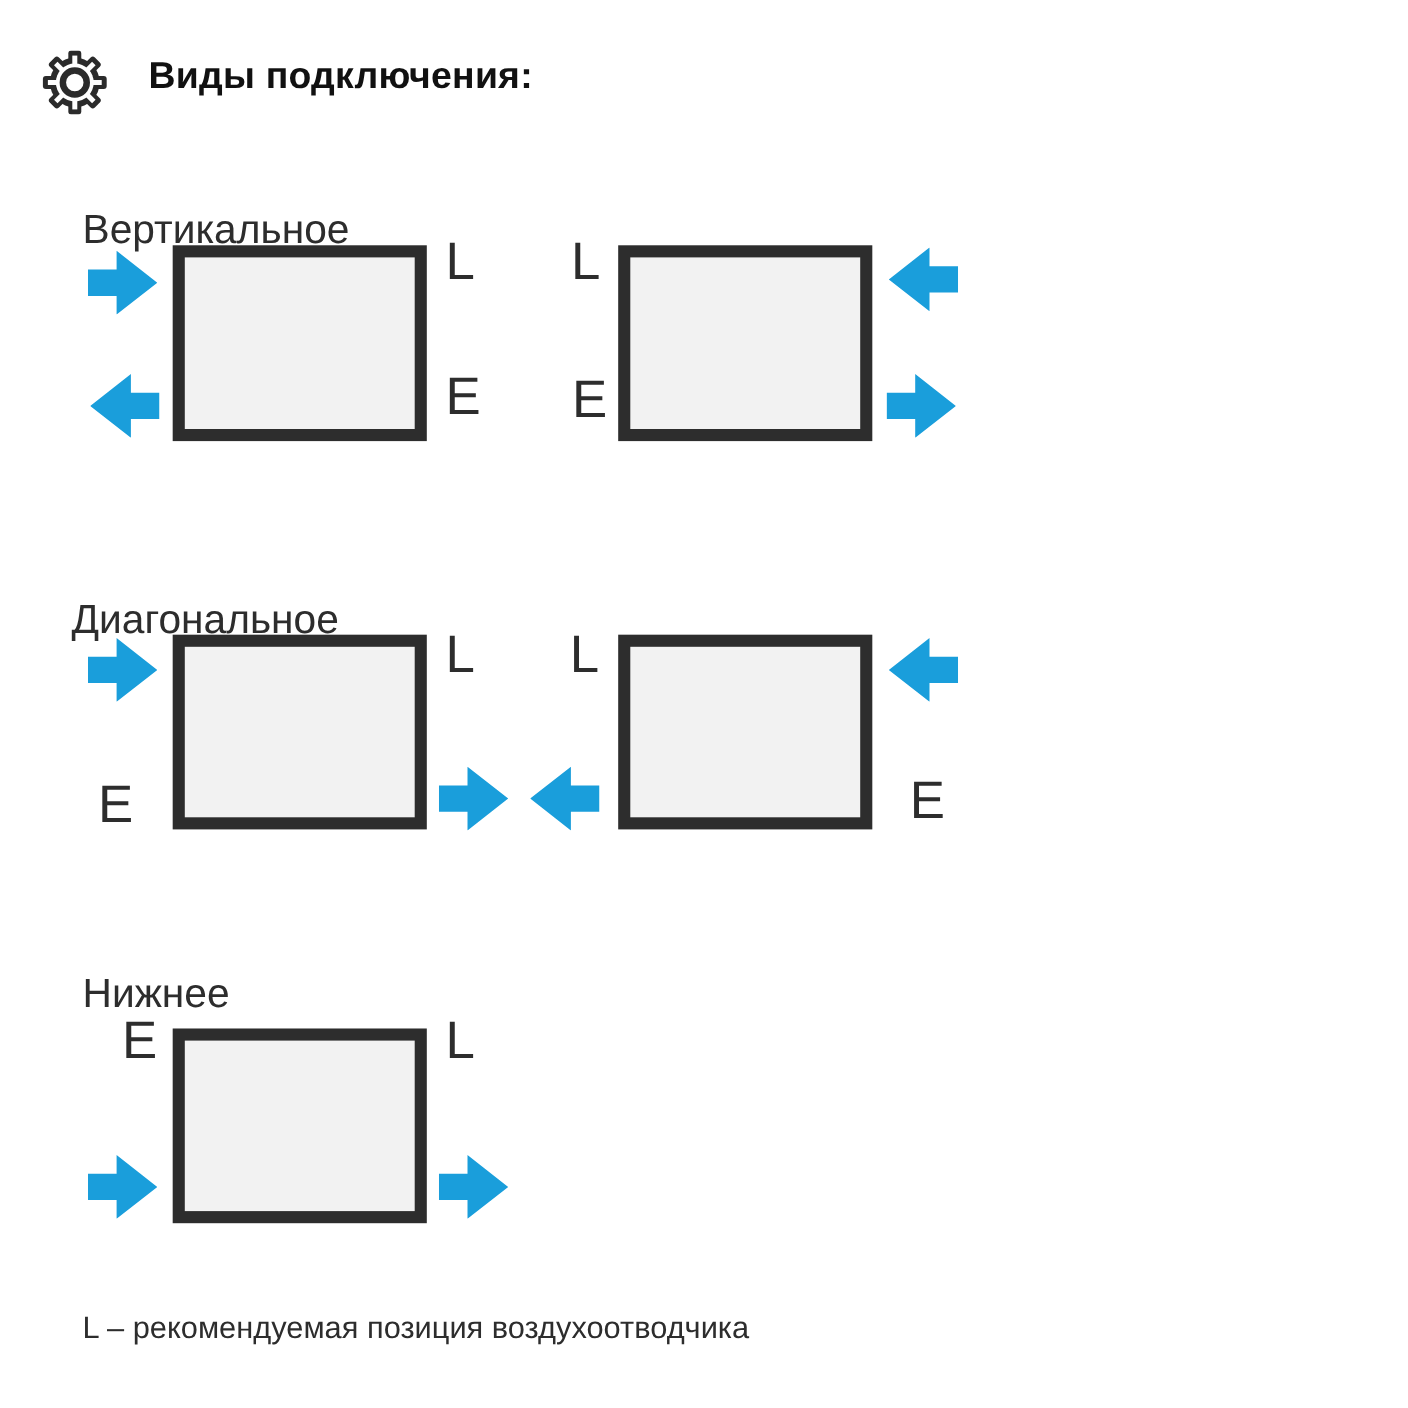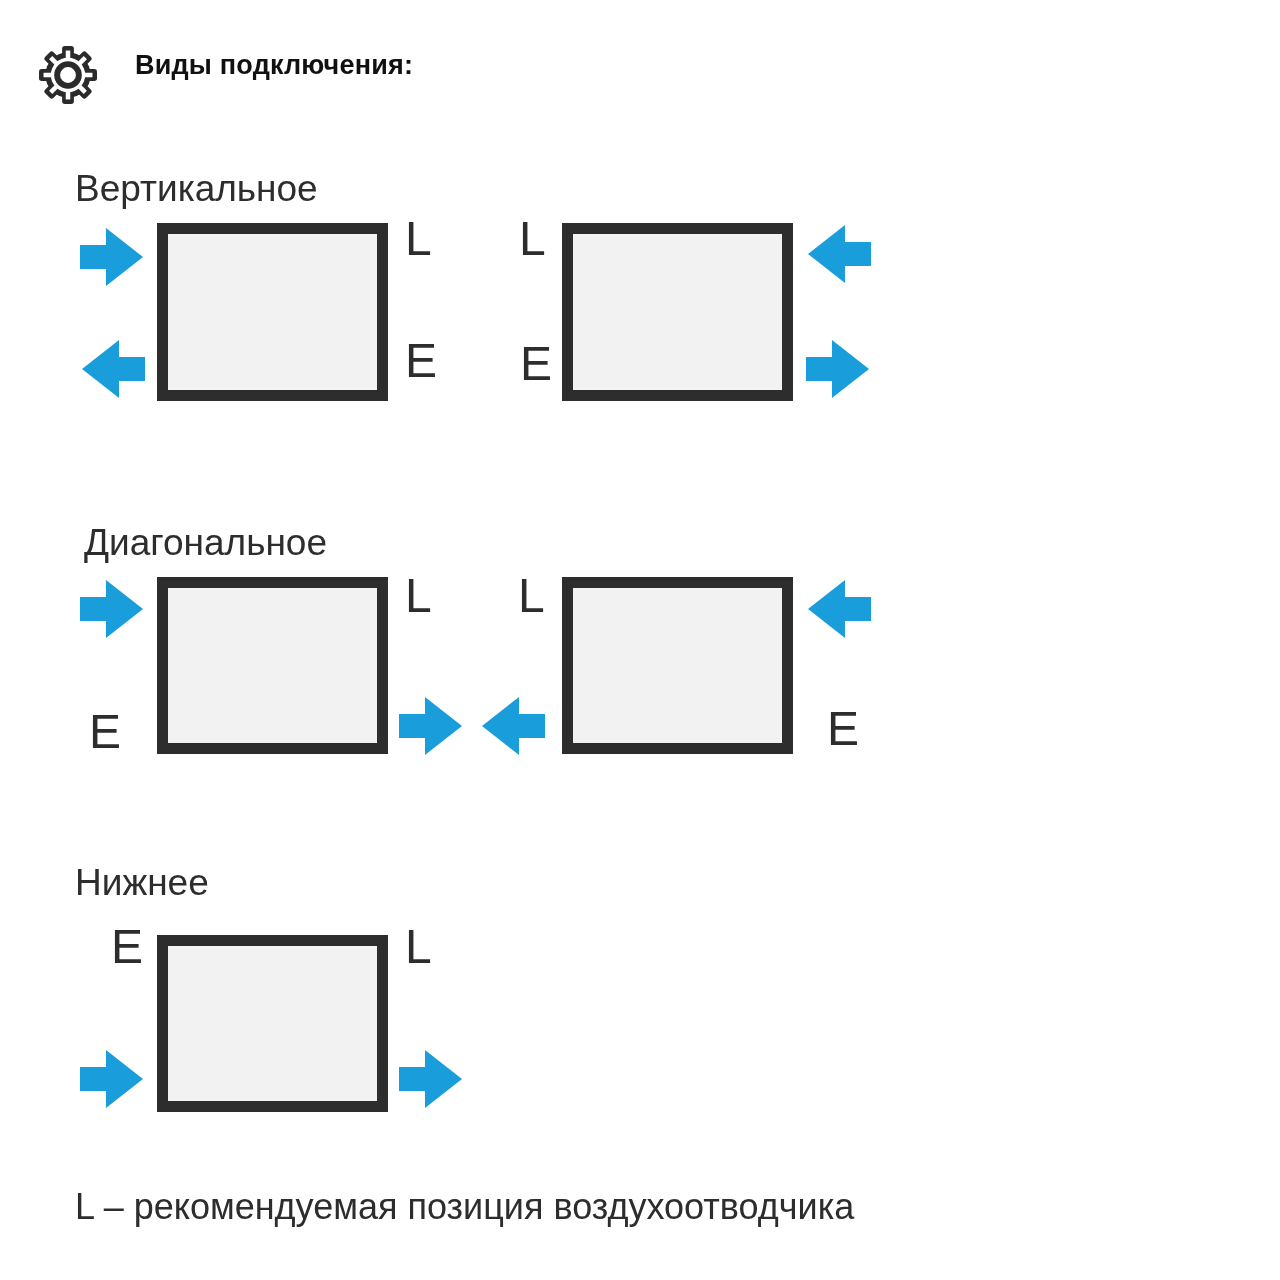--- a/index.html
+++ b/index.html
@@ -16,51 +16,52 @@
     height: 1280px;
     background: #ffffff;
     font-family: "Liberation Sans", sans-serif;
     color: var(--ink, #2d2d2d);
     overflow: hidden;
   }
   .layer { position: absolute; inset: 0; }
   .abs { position: absolute; }
 
   .page-title {
-    font-size: 27px;
+    font-size: 34px;
     font-weight: 700;
     color: var(--title, #111);
     letter-spacing: 0.2px;
   }
   .section-title {
     font-size: 37px;
     font-weight: 400;
     color: var(--ink, #2d2d2d);
     line-height: 1;
+    margin-top: 20px;
   }
   .port {
     font-size: 48px;
     font-weight: 400;
     line-height: 1;
     color: var(--ink, #2d2d2d);
   }
   .radiator {
     border: 11px solid var(--ink, #2d2d2d);
     background: var(--box_fill, #f2f2f2);
     width: 231px;
   }
   .r-tall { height: 178px; }
   .r-mid  { height: 177px; }
   .arrow { width: 63px; height: 58px; color: var(--accent, #1A9EDB); }
   .arrow svg { display: block; width: 100%; height: 100%; }
   .arrow.left svg { transform: scaleX(-1); }
   .gear { width: 60px; height: 58px; }
   .gear svg { display: block; width: 100%; height: 100%; }
   .legend-line {
-    font-size: 36px;
+    font-size: 28px;
     line-height: 41px;
     color: var(--ink, #2d2d2d);
     white-space: nowrap;
   }
 </style>
 </head>
 <body>
 
 <div class="canvas">
 
@@ -121,21 +122,21 @@
     </span>
     <span class="port abs" style="left:520px; top:340px;">E</span>
     <span class="arrow abs" style="left:806px; top:340px;">
       <svg viewBox="0 0 63 58">
           <polygon points="0,17 26,17 26,0 63,29 26,58 26,41 0,41" fill="currentColor"></polygon>
         </svg>
     </span>
   </section>
 
   <section class="layer">
-    <h2 class="section-title abs" style="left:84px; top:524px;">Диагональное</h2>
+    <h2 class="section-title abs" style="left:65px; top:524px;">Диагональное</h2>
 
     <span class="arrow abs" style="left:80px; top:580px;">
       <svg viewBox="0 0 63 58">
           <polygon points="0,17 26,17 26,0 63,29 26,58 26,41 0,41" fill="currentColor"></polygon>
         </svg>
     </span>
     <div class="radiator r-mid abs" style="left:157px; top:577px;"></div>
     <span class="port abs" style="left:405px; top:572px;">L</span>
     <span class="port abs" style="left:89px; top:708px;">E</span>
     <span class="arrow abs" style="left:399px; top:697px;">

